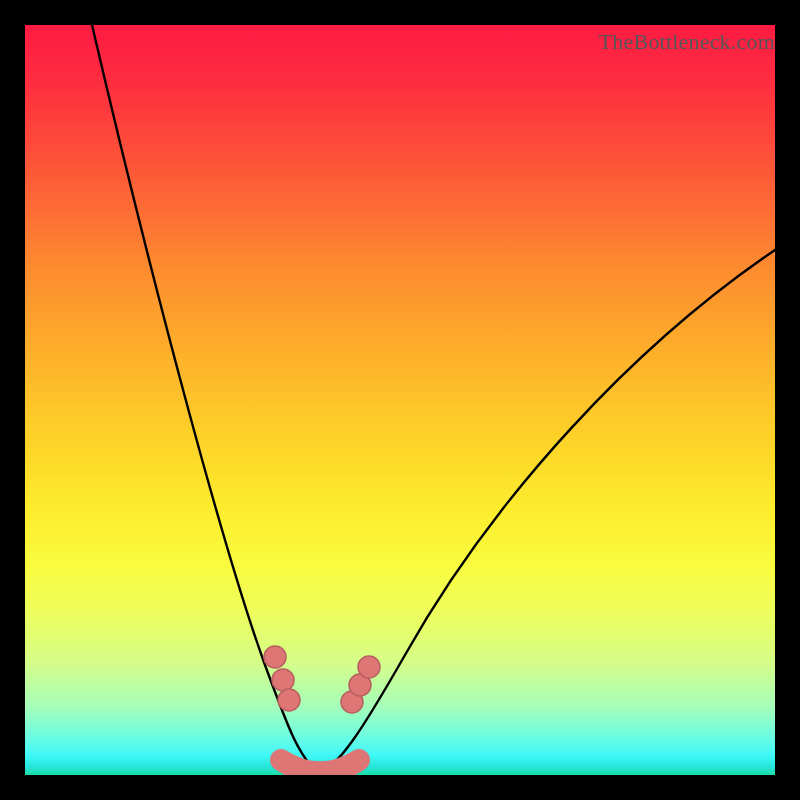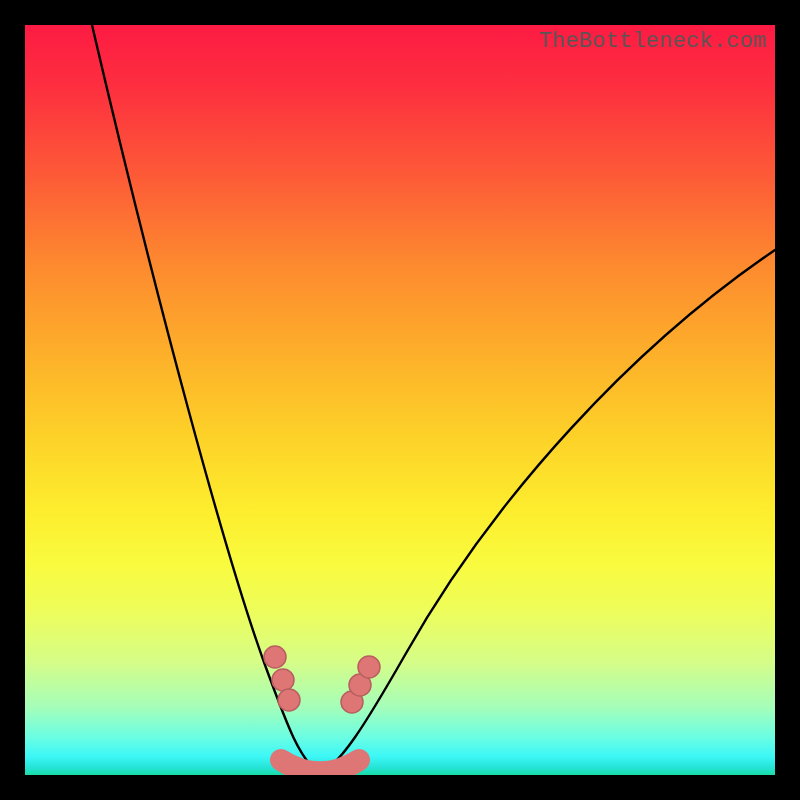--- a/index.html
+++ b/index.html
@@ -30,22 +30,22 @@
       #a4feba 91%,
       #6afde3 95%,
       #3df7f6 97.5%,
       #25e4d7 99%,
       #19dca5 100%
     );
   }
   .watermark {
     position: absolute;
     top: 4px;
-    right: 8px;
-    font-family: Liberation Mono, monospace;
+    right: 0;
+    font-family: Liberation Serif, serif;
     font-size: 22px;
     color: #565656;
     letter-spacing: 0.2px;
   }
   svg.curves {
     position: absolute;
     left: 0;
     top: 0;
     width: 750px;
     height: 750px;

